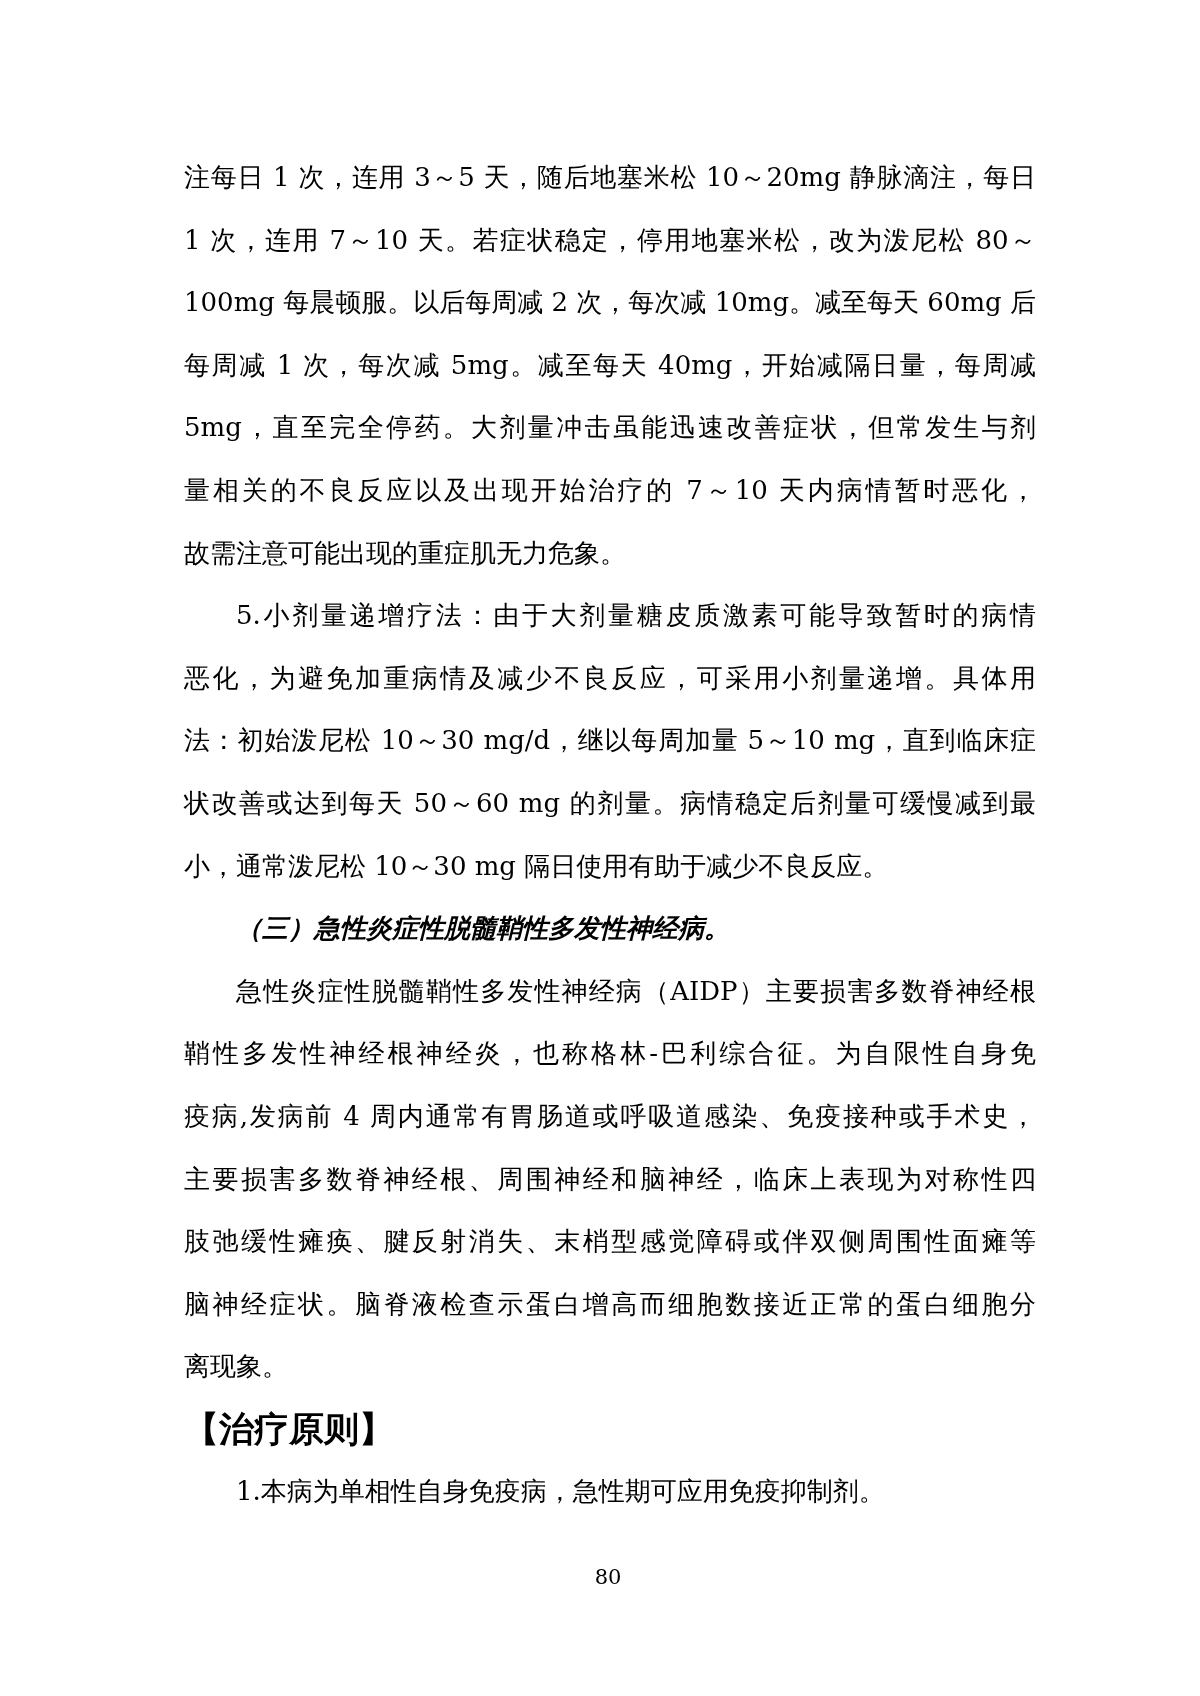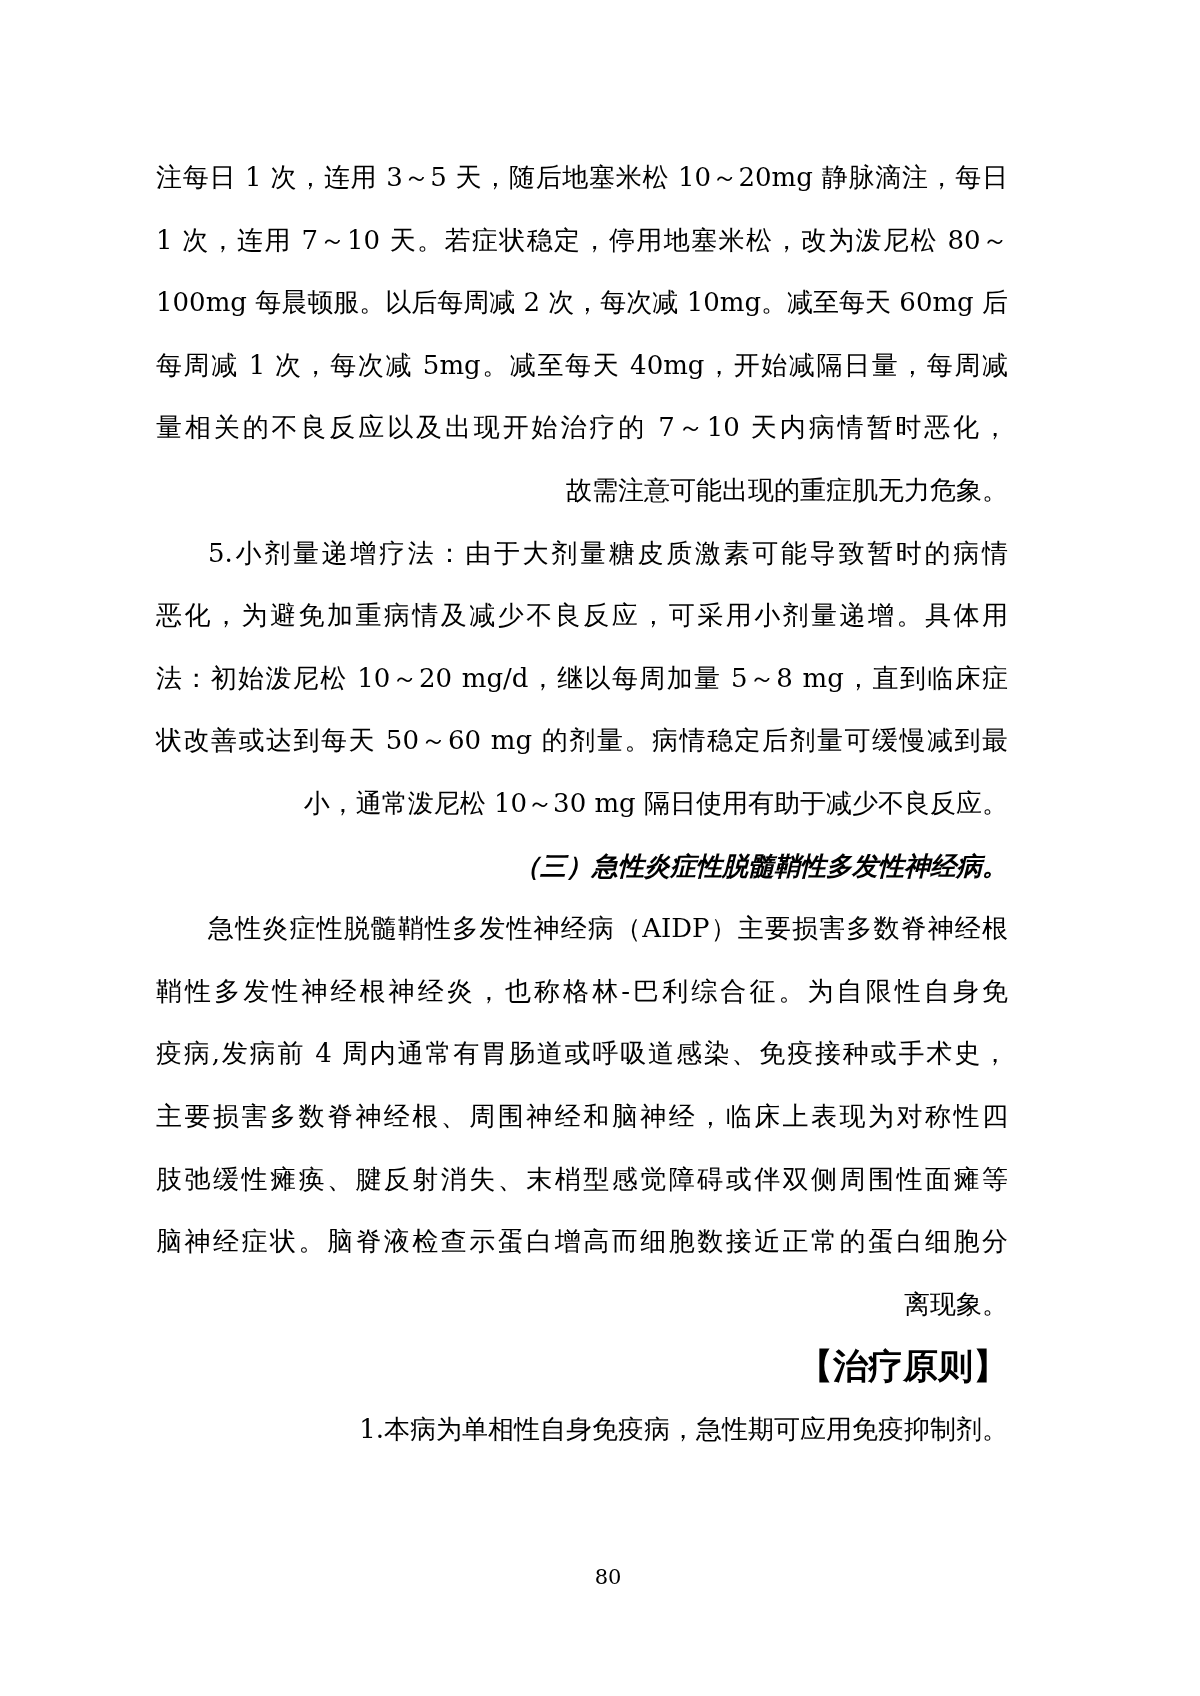--- a/index.html
+++ b/index.html
@@ -12,29 +12,29 @@
   }
   .page {
     position: relative;
     width: 1200px;
     height: 1696px;
     background: #ffffff;
     overflow: hidden;
   }
   .text-block {
     position: absolute;
-    left: 156px;
+    left: 184px;
     top: 146px;
     width: 852px;
   }
   .line {
     font-size: 26px;
     height: 62.6px;
     line-height: 62.6px;
-    text-align: right;
+    text-align: left;
     white-space: nowrap;
   }
   .line.j {
     white-space: normal;
     text-align: justify;
     text-align-last: justify;
   }
   .line.ind { text-indent: 52px; }
   .line.h3 { font-weight: bold; font-style: italic; }
   .line.hb {
@@ -54,25 +54,26 @@
 </style>
 </head>
 <body>
 
 <div class="page">
   <div class="text-block">
       <div class="line j">注每日 1 次，连用 3～5 天，随后地塞米松 10～20mg 静脉滴注，每日</div>
       <div class="line j">1 次，连用 7～10 天。若症状稳定，停用地塞米松，改为泼尼松 80～</div>
       <div class="line j">100mg 每晨顿服。以后每周减 2 次，每次减 10mg。减至每天 60mg 后</div>
       <div class="line j">每周减 1 次，每次减 5mg。减至每天 40mg，开始减隔日量，每周减</div>
+      <div class="line j">5mg，直至完全停药。大剂量冲击虽能迅速改善症状，但常发生与剂</div>
       <div class="line j">量相关的不良反应以及出现开始治疗的 7～10 天内病情暂时恶化，</div>
       <div class="line">故需注意可能出现的重症肌无力危象。</div>
       <div class="line j ind">5.小剂量递增疗法：由于大剂量糖皮质激素可能导致暂时的病情</div>
       <div class="line j">恶化，为避免加重病情及减少不良反应，可采用小剂量递增。具体用</div>
-      <div class="line j">法：初始泼尼松 10～20 mg/d，继以每周加量 5～8 mg，直到临床症</div>
+      <div class="line j">法：初始泼尼松 10～30 mg/d，继以每周加量 5～10 mg，直到临床症</div>
       <div class="line j">状改善或达到每天 50～60 mg 的剂量。病情稳定后剂量可缓慢减到最</div>
       <div class="line">小，通常泼尼松 10～30 mg 隔日使用有助于减少不良反应。</div>
       <div class="line ind h3">（三）急性炎症性脱髓鞘性多发性神经病。</div>
       <div class="line j ind">急性炎症性脱髓鞘性多发性神经病（AIDP）主要损害多数脊神经根</div>
       <div class="line j">鞘性多发性神经根神经炎，也称格林-巴利综合征。为自限性自身免</div>
       <div class="line j">疫病,发病前 4 周内通常有胃肠道或呼吸道感染、免疫接种或手术史，</div>
       <div class="line j">主要损害多数脊神经根、周围神经和脑神经，临床上表现为对称性四</div>
       <div class="line j">肢弛缓性瘫痪、腱反射消失、末梢型感觉障碍或伴双侧周围性面瘫等</div>
       <div class="line j">脑神经症状。脑脊液检查示蛋白增高而细胞数接近正常的蛋白细胞分</div>
       <div class="line">离现象。</div>

